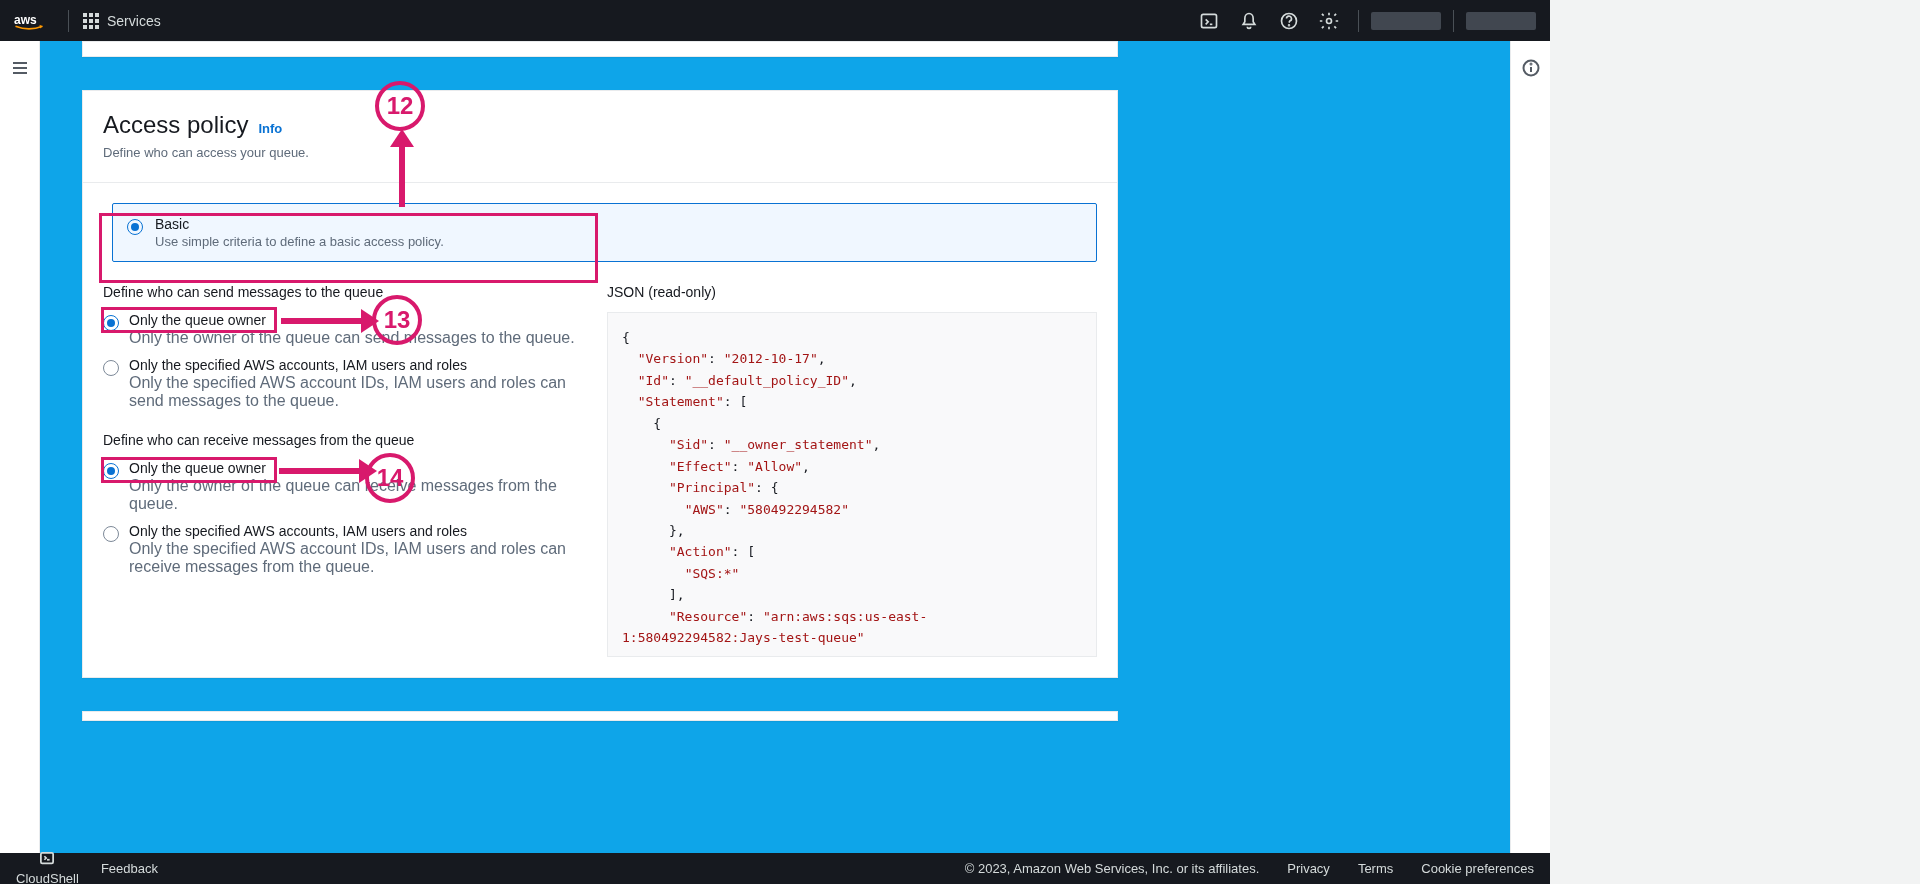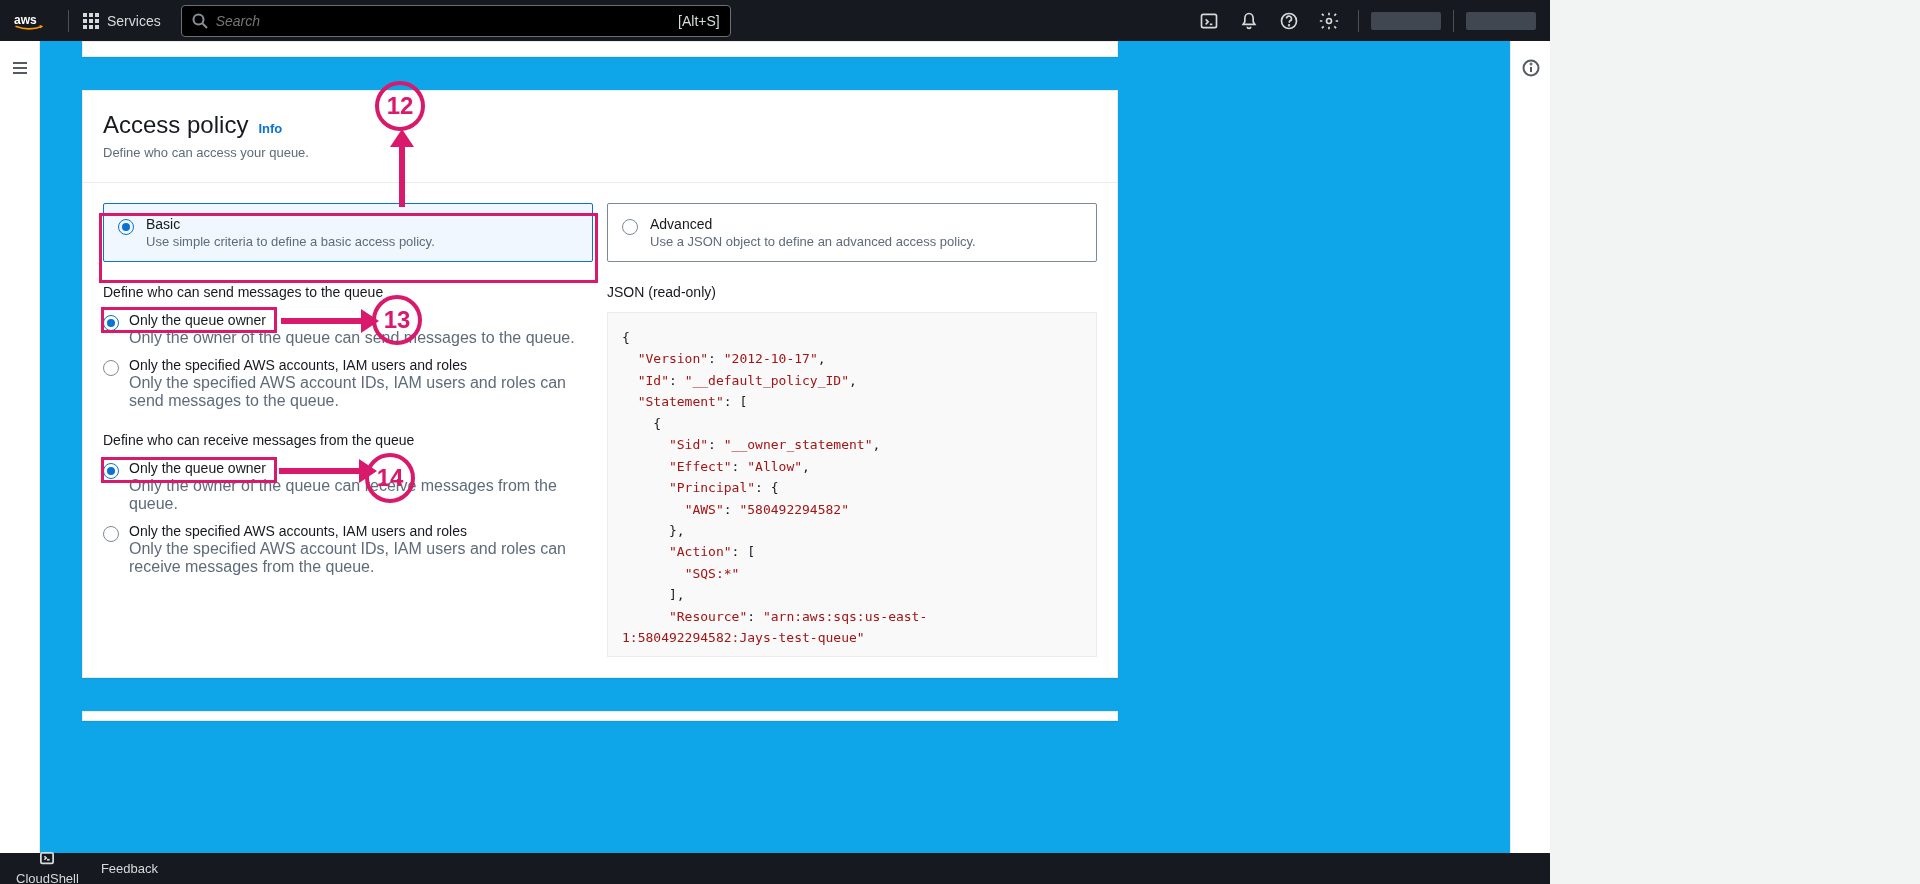--- a/index.html
+++ b/index.html
@@ -32,21 +32,21 @@
 .panel { background:#fff; border:1px solid #e9ebed; border-radius:0; box-shadow:0 1px 1px rgba(0,0,0,.05); margin:0 auto; width:1036px; }
 .panel-stub { height:16px; margin-top:0; }
 .panel-main { margin-top:33px; padding:20px 20px 20px 20px; }
 .panel-header-row { display:flex; align-items:baseline; gap:10px; }
 .panel-title { font-size:24px; font-weight:400; color:#16191f; }
 .info-link { color:#0972d3; font-size:13px; font-weight:600; cursor:pointer; }
 .panel-desc { color:#5f6b7a; font-size:13px; margin-top:6px; }
 .panel-hr { border:none; border-top:1px solid #e9ebed; margin:22px -20px 20px -20px; }
 .section-label { font-size:14px; color:#16191f; margin-bottom:12px; }
 
-.two-col { display:flex; gap:14px; }
+.two-col { display:flex; gap:14px;margin-left:9px; }
 .tile { flex:1; border:1px solid #7d8998; border-radius:2px; padding:12px 14px; display:flex; gap:12px; align-items:flex-start; cursor:pointer; }
 .tile.selected { border:1px solid #0972d3; background:#f0f7ff; }
 .tile .radio { margin-top:3px; width:16px; height:16px; border-radius:50%; border:1px solid #7d8998; flex-shrink:0; position:relative; }
 .tile.selected .radio { border-color:#0972d3; }
 .tile.selected .radio::after { content:""; position:absolute; top:3px; left:3px; width:8px; height:8px; background:#0972d3; border-radius:50%; }
 .tile-title { font-size:14px; color:#16191f; }
 .tile-desc { font-size:13px; color:#5f6b7a; margin-top:2px; }
 
 .lower { display:flex; gap:14px; margin-top:22px; }
 .col-left { flex:1; }
@@ -105,28 +105,20 @@
         <rect x="12" y="0" width="4" height="4" fill="#d5dbdb"></rect>
         <rect x="0" y="6" width="4" height="4" fill="#d5dbdb"></rect>
         <rect x="6" y="6" width="4" height="4" fill="#d5dbdb"></rect>
         <rect x="12" y="6" width="4" height="4" fill="#d5dbdb"></rect>
         <rect x="0" y="12" width="4" height="4" fill="#d5dbdb"></rect>
         <rect x="6" y="12" width="4" height="4" fill="#d5dbdb"></rect>
         <rect x="12" y="12" width="4" height="4" fill="#d5dbdb"></rect>
       </svg>
     <span>Services</span>
   </div>
-  <div class="search-wrap">
-    <svg viewBox="0 0 16 16">
-        <circle cx="6.5" cy="6.5" r="5" stroke="#879196" stroke-width="2" fill="none"></circle>
-        <line x1="10.5" y1="10.5" x2="15" y2="15" stroke="#879196" stroke-width="2"></line>
-      </svg>
-    <input placeholder="Search" style="">
-    <span class="search-shortcut">[Alt+S]</span>
-  </div>
   <div class="header-right">
     <div class="header-icon">
         <svg viewBox="0 0 24 24">
           <rect x="3" y="4" width="18" height="16" rx="2"></rect>
           <path d="M8 10 L11 13 L8 16"></path>
           <line x1="13" y1="16" x2="16" y2="16"></line>
         </svg>
       </div>
     <div class="header-icon">
         <svg viewBox="0 0 24 24">
@@ -210,27 +202,20 @@
     <div class="panel-desc">Define who can access your queue.</div>
 
     <hr class="panel-hr">
 
     <div class="two-col">
       <div class="tile selected">
         <div class="radio"></div>
         <div>
           <div class="tile-title">Basic</div>
           <div class="tile-desc">Use simple criteria to define a basic access policy.</div>
-        </div>
-      </div>
-      <div class="tile">
-        <div class="radio"></div>
-        <div>
-          <div class="tile-title">Advanced</div>
-          <div class="tile-desc">Use a JSON object to define an advanced access policy.</div>
         </div>
       </div>
     </div>
 
     <div class="lower">
       <div class="col-left">
         <div class="radio-group">
           <div class="section-label">Define who can send messages to the queue</div>
           <div class="radio-row checked">
             <div class="radio"></div>
@@ -296,13 +281,19 @@
     <div class="footer-btn">
       <svg viewBox="0 0 16 16">
           <rect x="1" y="2" width="14" height="12" rx="1.5"></rect>
           <path d="M5 6 L7 8 L5 10"></path>
           <line x1="8" y1="10" x2="11" y2="10"></line>
         </svg>
       <span>CloudShell</span>
     </div>
     <div class="footer-link">Feedback</div>
   </div>
+  <div class="footer-right">
+    <div>© 2023, Amazon Web Services, Inc. or its affiliates.</div>
+    <div class="footer-link">Privacy</div>
+    <div class="footer-link">Terms</div>
+    <div class="footer-link">Cookie preferences</div>
+  </div>
 </div>
 
 </body></html>

